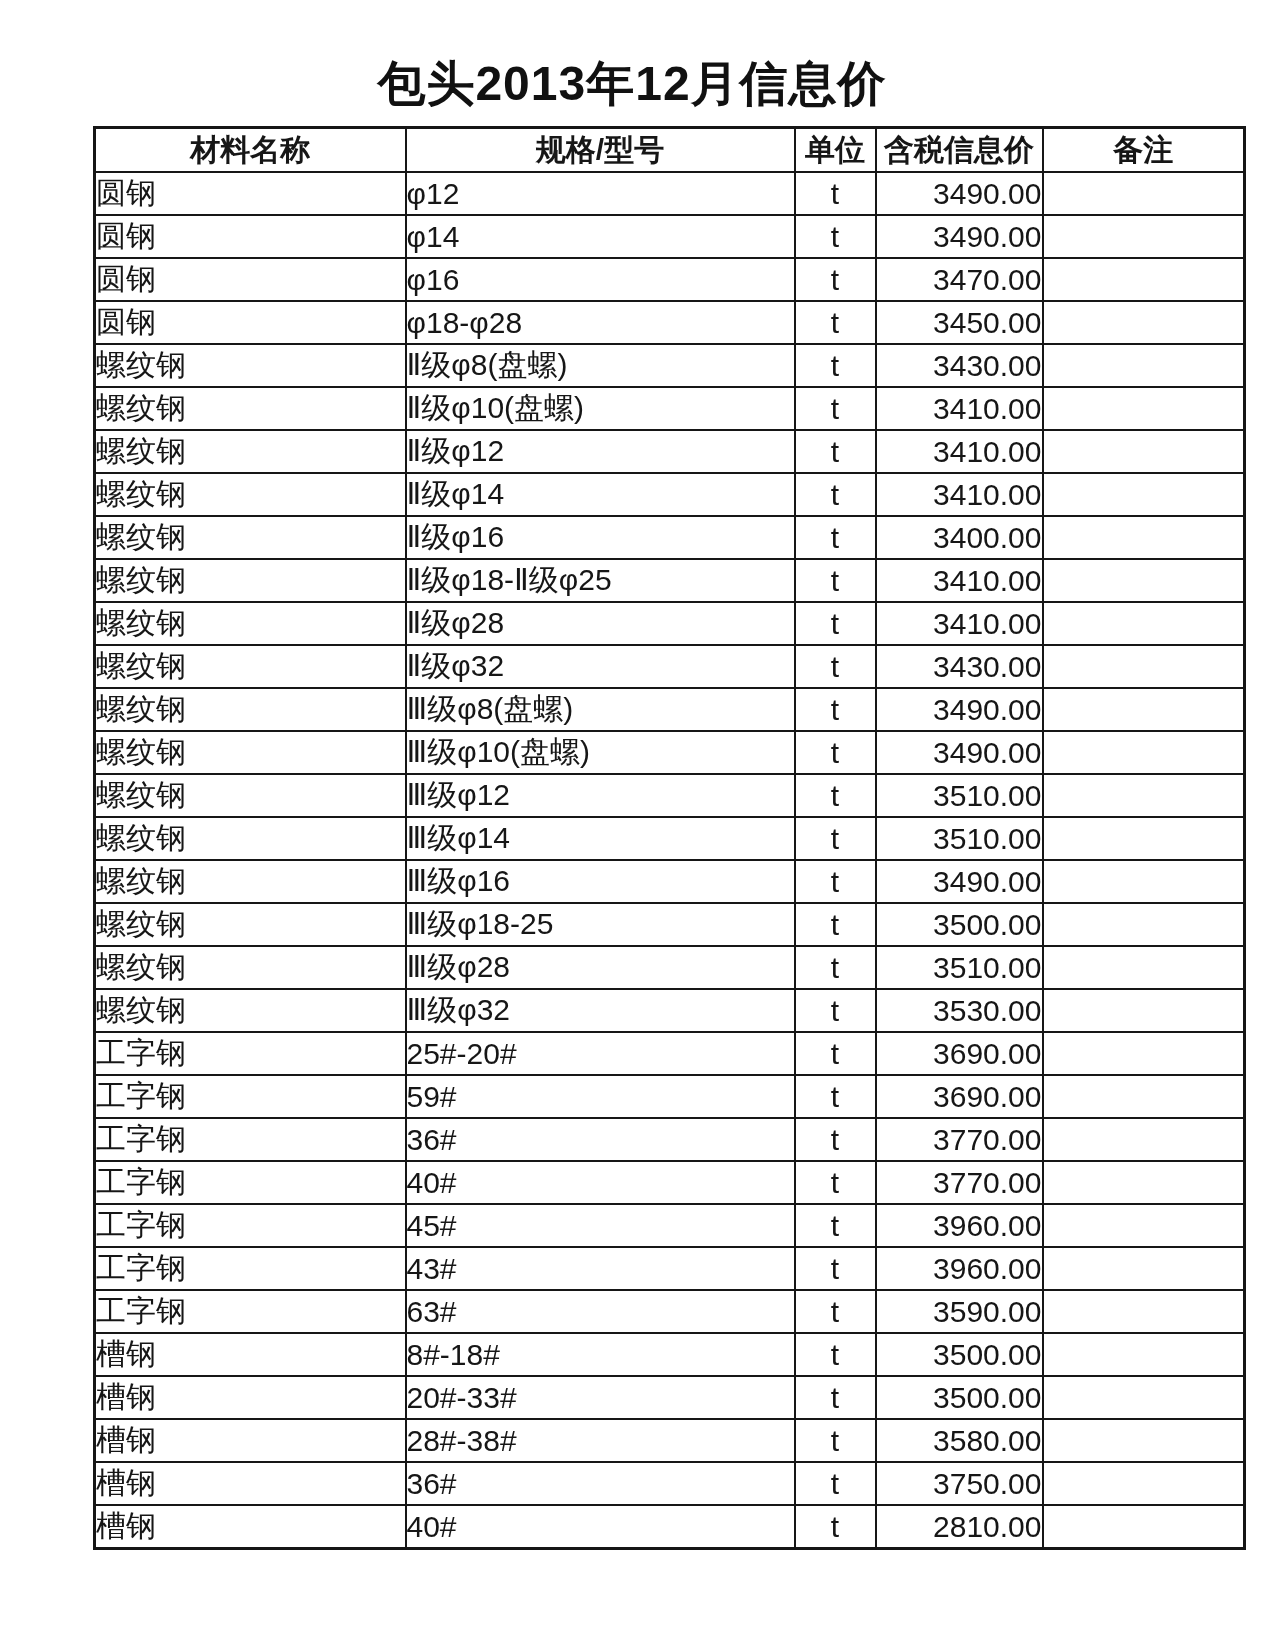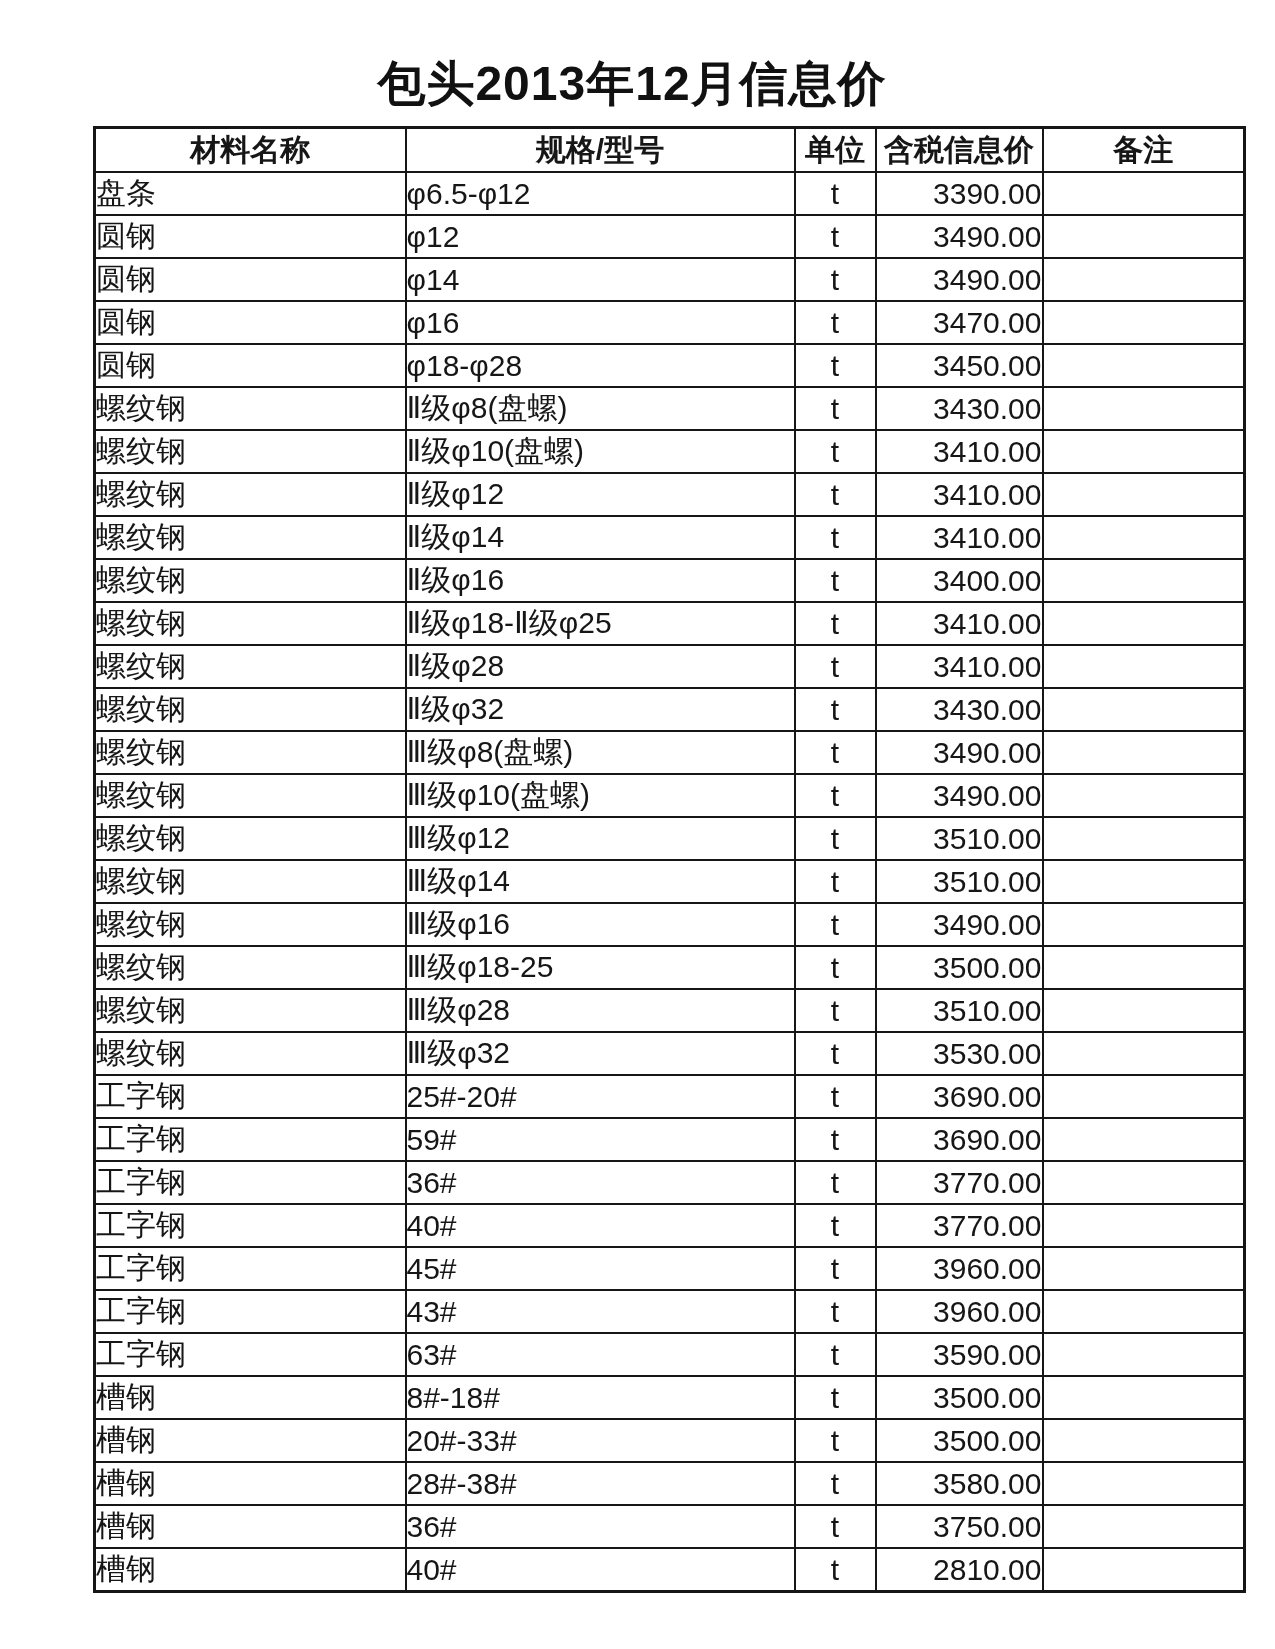--- a/index.html
+++ b/index.html
@@ -88,27 +88,20 @@
       <tr>
         <th>材料名称</th>
         <th>规格/型号</th>
         <th>单位</th>
         <th>含税信息价</th>
         <th>备注</th>
       </tr>
     </thead>
     <tbody>
         <tr>
-          <td class="c0">盘条</td>
-          <td class="c1">φ6.5-φ12</td>
-          <td class="c2">t</td>
-          <td class="c3">3390.00</td>
-          <td class="c4"></td>
-        </tr>
-        <tr>
           <td class="c0">圆钢</td>
           <td class="c1">φ12</td>
           <td class="c2">t</td>
           <td class="c3">3490.00</td>
           <td class="c4"></td>
         </tr>
         <tr>
           <td class="c0">圆钢</td>
           <td class="c1">φ14</td>
           <td class="c2">t</td>

